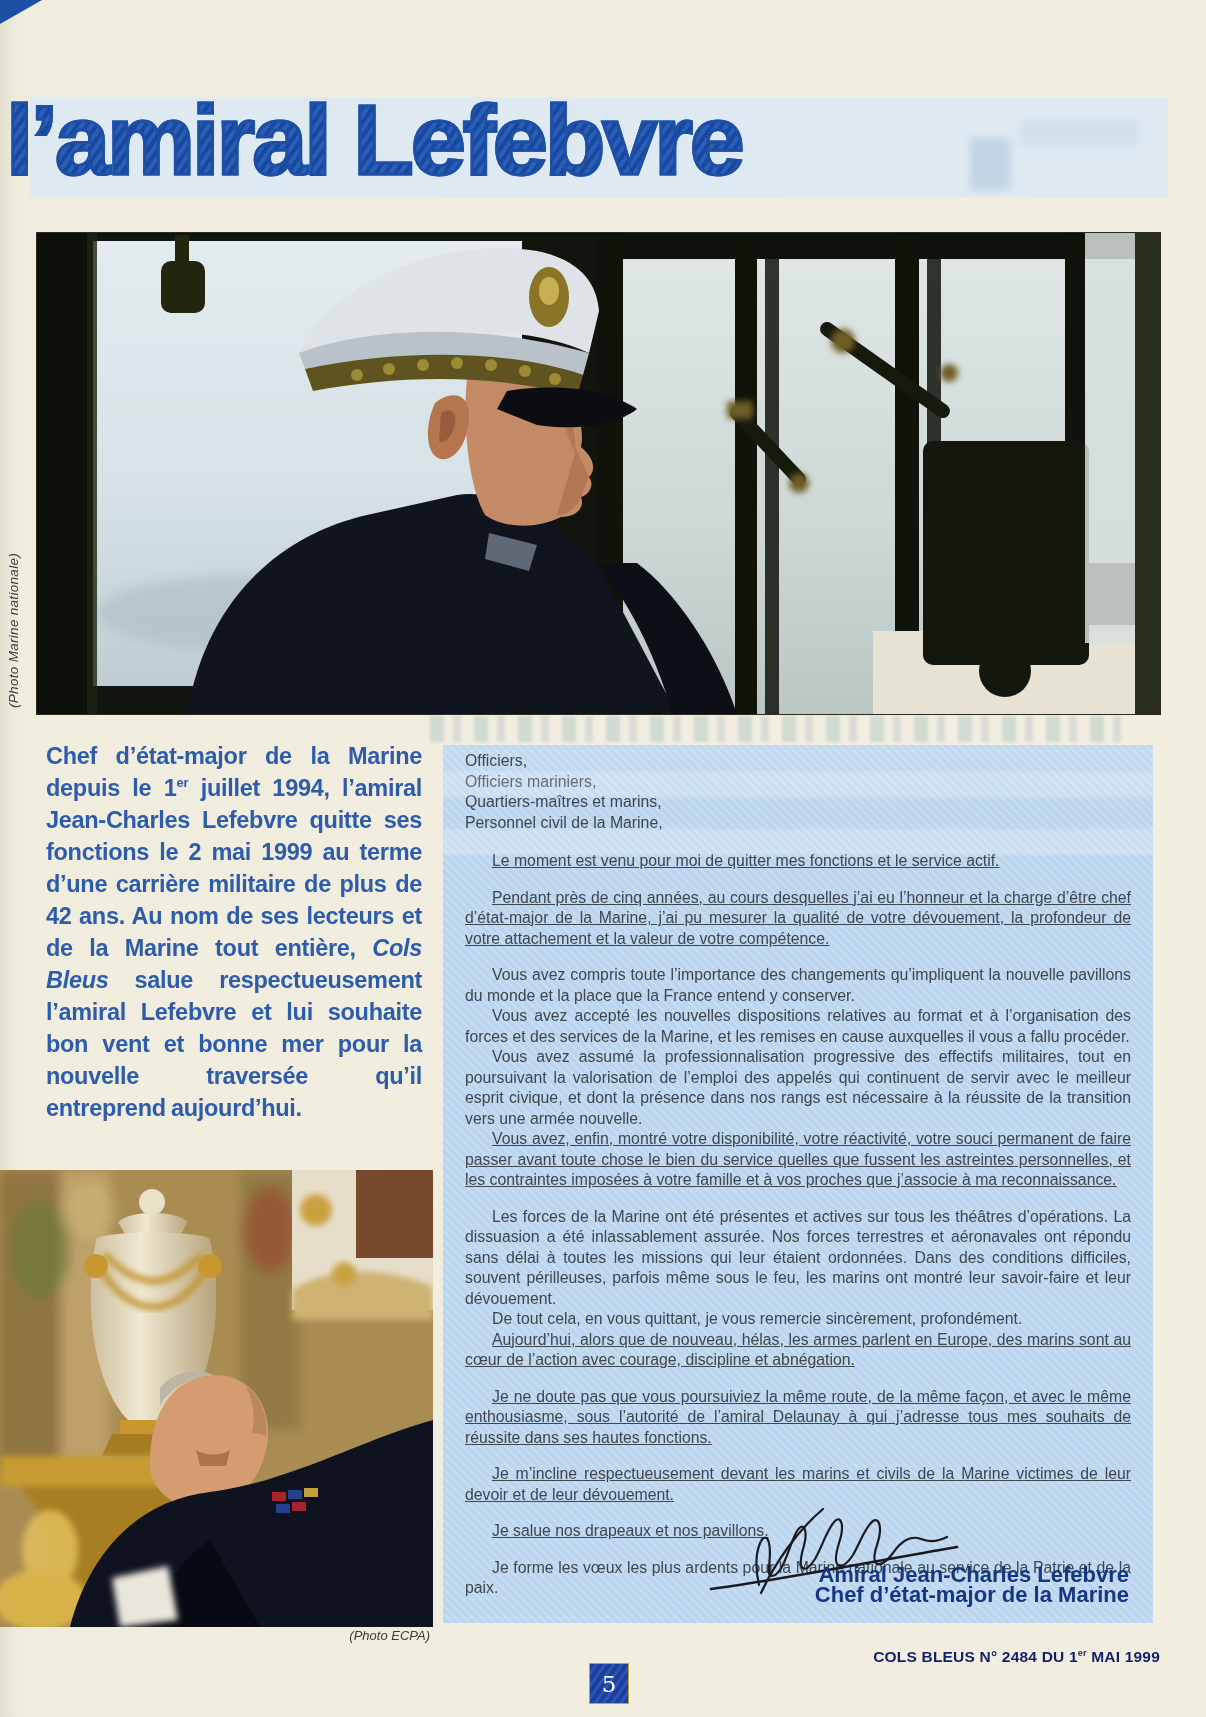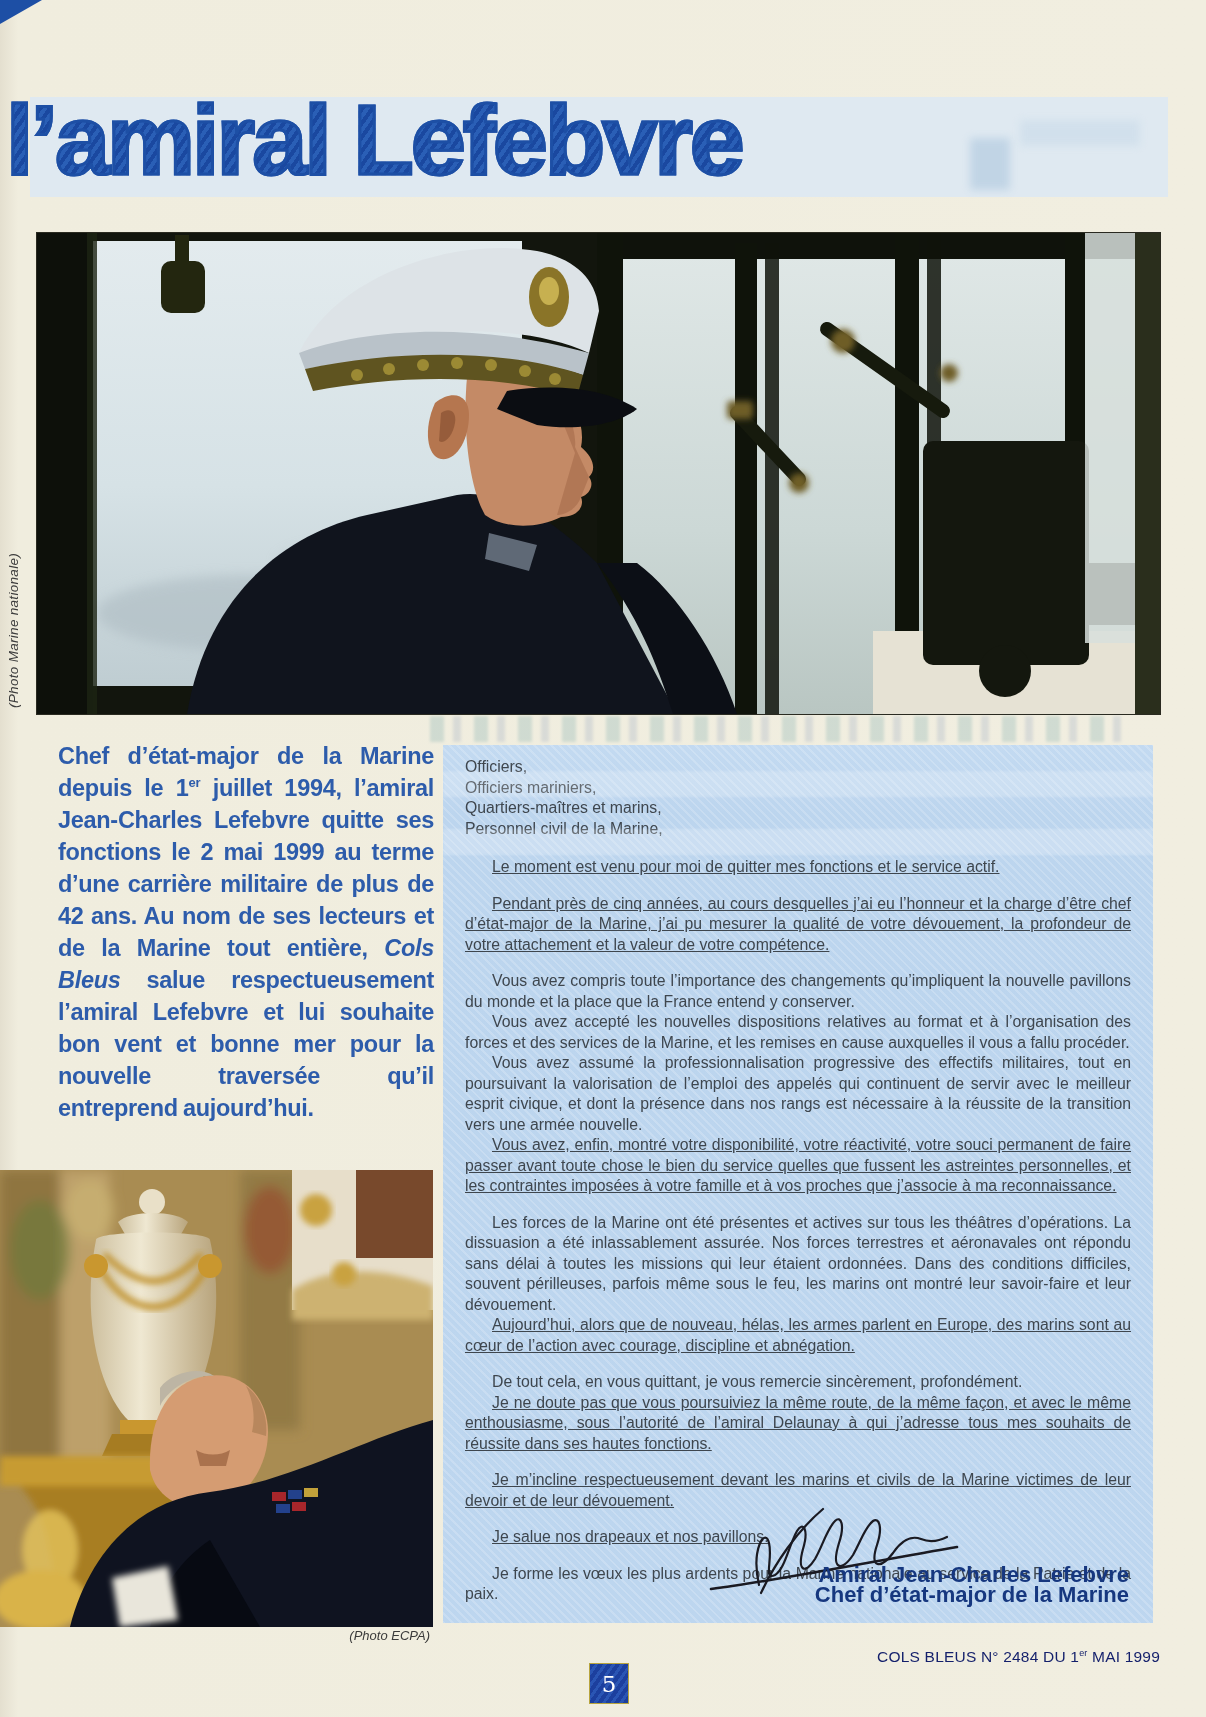--- a/index.html
+++ b/index.html
@@ -29,30 +29,30 @@
   .credit-vert{
     position:absolute;left:6px;top:478px;height:230px;width:22px;
     writing-mode:vertical-rl;transform:rotate(180deg);
     font-style:italic;font-size:13.5px;color:#3d3d3d;letter-spacing:.3px;white-space:nowrap;
   }
   
   .bleed-strip{position:absolute;left:430px;top:716px;width:700px;height:26px;opacity:.35;filter:blur(1.5px);
     background:repeating-linear-gradient(90deg,rgba(70,140,150,.55) 0 14px,rgba(70,140,150,0) 14px 23px,rgba(90,120,170,.45) 23px 31px,rgba(90,120,170,0) 31px 44px);}
   
   .intro{
-    position:absolute;left:58px;top:740px;width:376px;
+    position:absolute;left:46px;top:740px;width:376px;
     font-size:23.5px;line-height:32px;font-weight:bold;color:#2d5cab;
     text-align:justify;letter-spacing:-.3px;word-spacing:-1px;
   }
   .intro sup{font-size:13px;line-height:0;}
   .intro em{font-style:italic;}
   
   .letter{
     position:absolute;left:443px;top:745px;width:710px;height:878px;box-sizing:border-box;
-    padding:12px 22px 0 22px;
+    padding:6px 22px 0 22px;
     background:
       repeating-linear-gradient(45deg,rgba(255,255,255,.18) 0 2px,rgba(255,255,255,0) 2px 6px),
       linear-gradient(180deg,#c3daf1 0,#bcd5ee 8%,#bdd6ef 100%);
     color:#3e464e;font-size:15.8px;line-height:20.5px;text-align:justify;
   }
   .letter::before{ 
     content:"";position:absolute;left:0;top:26px;width:100%;height:96px;pointer-events:none;
     background:linear-gradient(180deg,rgba(255,255,255,.4) 0 26px,rgba(255,255,255,0) 26px 58px,rgba(255,255,255,.45) 58px 84px,rgba(255,255,255,0) 84px);
     opacity:.5;filter:blur(1px);
   }
@@ -63,21 +63,21 @@
   .signature{position:absolute;left:262px;top:752px;width:262px;height:100px;}
   .signer{position:absolute;right:24px;top:820px;text-align:right;
     font-weight:bold;color:#16377f;font-size:22px;line-height:20px;}
   .signer p{margin:0;}
   
   .photo-bottom{position:absolute;left:0;top:1170px;width:433px;height:457px;margin:0;background:#201a10;}
   .photo-bottom svg{display:block;width:100%;height:100%;}
   .credit-ecpa{position:absolute;left:230px;top:1628px;width:200px;text-align:right;
     font-style:italic;font-size:13px;color:#3a3a3a;}
   
-  .footer{position:absolute;right:46px;top:1648px;font-weight:normal;font-size:15.5px;
+  .footer{position:absolute;right:46px;top:1648px;font-weight:bold;font-size:15.5px;
     letter-spacing:.2px;color:#131f6b;}
   .footer sup{font-size:9px;}
   .page-num{
     position:absolute;left:590px;top:1664px;width:38px;height:39px;
     background:repeating-linear-gradient(125deg,#1c3f9e 0 4px,#2a55b4 4px 7px);
     color:#fff;font-family:"DejaVu Serif",serif;font-size:23px;
     display:flex;align-items:center;justify-content:center;box-shadow:0 0 0 1px #b8a43e;
   }
 </style>
 </head>
@@ -209,22 +209,22 @@
       <p>Quartiers-maîtres et marins,</p>
       <p>Personnel civil de la Marine,</p>
     </div>
     <p class="body sp">Le moment est venu pour moi de quitter mes fonctions et le service actif.</p>
     <p class="body sp">Pendant près de cinq années, au cours desquelles j’ai eu l’honneur et la charge d’être chef d’état-major de la Marine, j’ai pu mesurer la qualité de votre dévouement, la profondeur de votre attachement et la valeur de votre compétence.</p>
     <p class="body">Vous avez compris toute l’importance des changements qu’impliquent la nouvelle pavillons du monde et la place que la France entend y conserver.</p>
     <p class="body">Vous avez accepté les nouvelles dispositions relatives au format et à l’organisation des forces et des services de la Marine, et les remises en cause auxquelles il vous a fallu procéder.</p>
     <p class="body">Vous avez assumé la professionnalisation progressive des effectifs militaires, tout en poursuivant la valorisation de l’emploi des appelés qui continuent de servir avec le meilleur esprit civique, et dont la présence dans nos rangs est nécessaire à la réussite de la transition vers une armée nouvelle.</p>
     <p class="body sp">Vous avez, enfin, montré votre disponibilité, votre réactivité, votre souci permanent de faire passer avant toute chose le bien du service quelles que fussent les astreintes personnelles, et les contraintes imposées à votre famille et à vos proches que j’associe à ma reconnaissance.</p>
     <p class="body">Les forces de la Marine ont été présentes et actives sur tous les théâtres d’opérations. La dissuasion a été inlassablement assurée. Nos forces terrestres et aéronavales ont répondu sans délai à toutes les missions qui leur étaient ordonnées. Dans des conditions difficiles, souvent périlleuses, parfois même sous le feu, les marins ont montré leur savoir-faire et leur dévouement.</p>
+    <p class="body">De tout cela, en vous quittant, je vous remercie sincèrement, profondément.</p>
     <p class="body sp">Aujourd’hui, alors que de nouveau, hélas, les armes parlent en Europe, des marins sont au cœur de l’action avec courage, discipline et abnégation.</p>
-    <p class="body">De tout cela, en vous quittant, je vous remercie sincèrement, profondément.</p>
     <p class="body sp">Je ne doute pas que vous poursuiviez la même route, de la même façon, et avec le même enthousiasme, sous l’autorité de l’amiral Delaunay à qui j’adresse tous mes souhaits de réussite dans ses hautes fonctions.</p>
     <p class="body sp">Je m’incline respectueusement devant les marins et civils de la Marine victimes de leur devoir et de leur dévouement.</p>
     <p class="body sp">Je salue nos drapeaux et nos pavillons.</p>
     <p class="body">Je forme les vœux les plus ardents pour la Marine nationale au service de la Patrie et de la paix.</p>
 
     <div class="signature">
       <svg viewBox="0 0 262 100">
         <g fill="none" stroke="#1a1a22" stroke-linecap="round">
           <path stroke-width="2.6" d="M6,92 C70,84 170,64 252,50"></path>
           <path stroke-width="2.2" d="M54,88 C46,52 60,30 64,46 C68,62 58,84 70,78 C80,72 84,48 92,34 C98,24 104,32 98,52 C92,74 100,78 110,62 C118,48 122,32 130,24 C136,18 140,28 134,46 C126,72 136,76 148,58 C156,44 160,30 168,24 C174,20 178,30 172,48 C164,72 176,72 188,56 C196,44 206,38 216,42 C226,46 234,44 242,40"></path>

